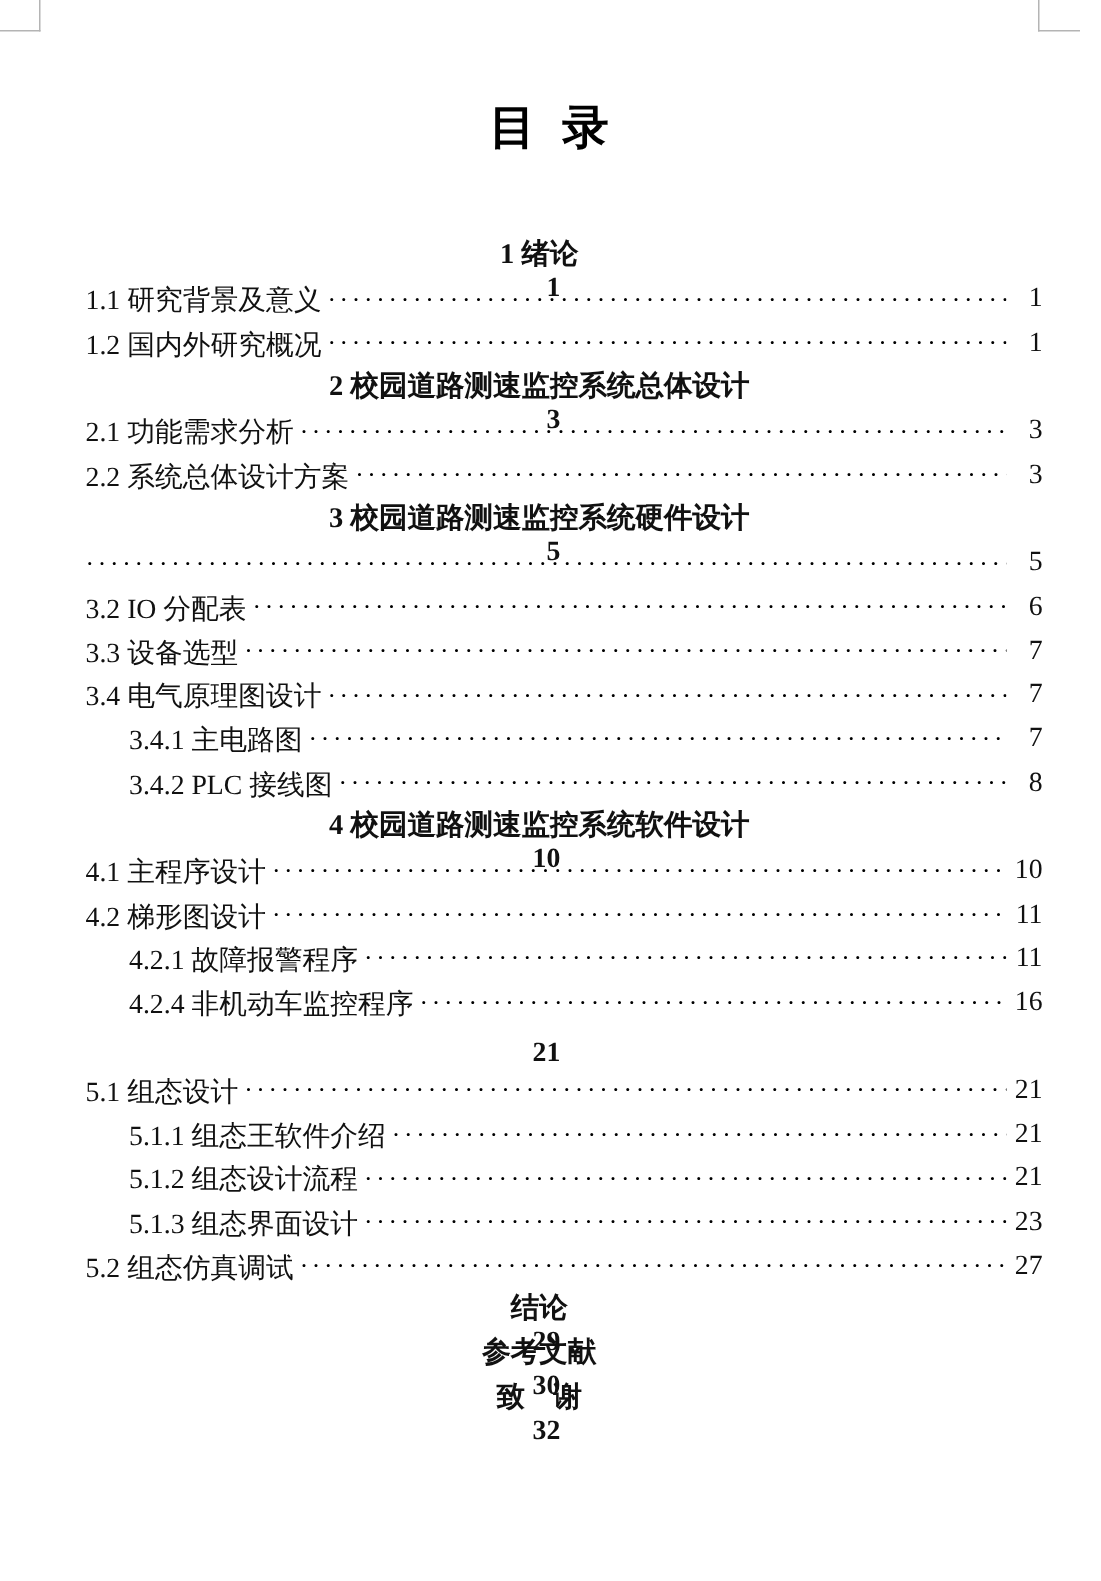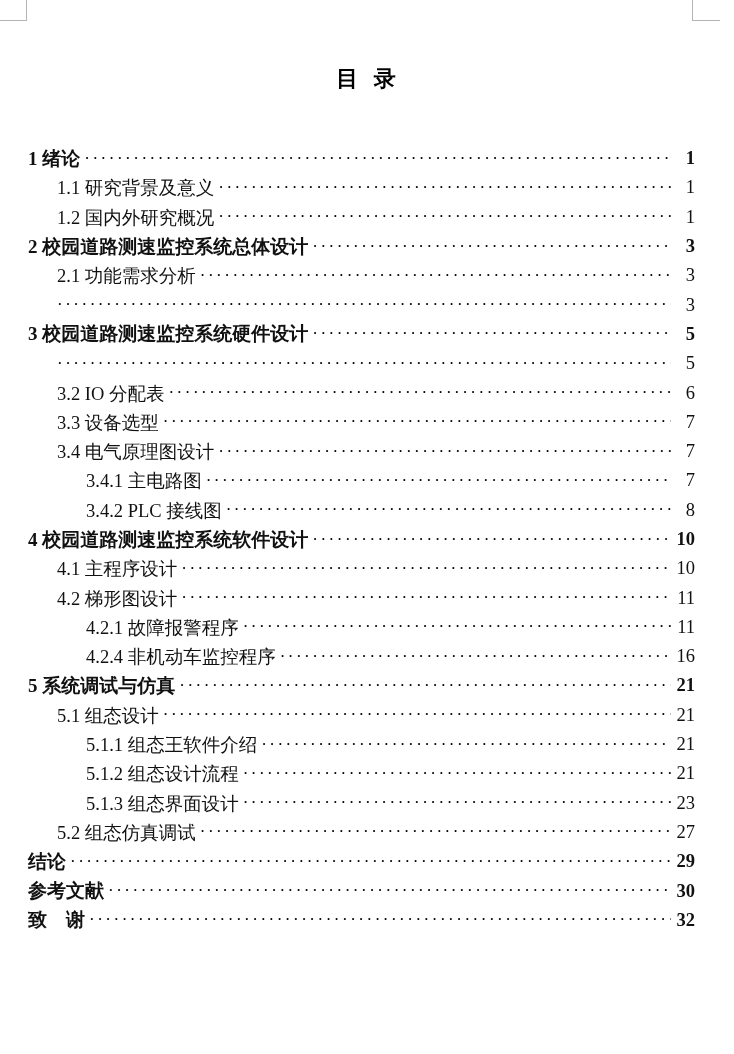--- a/index.html
+++ b/index.html
@@ -20,38 +20,38 @@
   }
   .corner-tr {
     position: absolute; top: 0; left: 692px;
     width: 28px; height: 21px;
     border-left: 1px solid #b4b4b4;
     border-bottom: 1px solid #b4b4b4;
   }
   .page-title {
     margin-top: 64px;
     text-align: center;
-    font-size: 22px;
+    font-size: 31px;
     font-weight: bold;
     word-spacing: 6px;
     letter-spacing: 2px;
     color: #000;
   }
   .toc {
     margin-top: 50px;
     padding: 0 39px 0 28px;
   }
   .toc-row {
     display: flex;
     align-items: center;
     height: 29.3px;
     font-size: 18.5px;
     white-space: nowrap;
   }
-  .toc-row.bold { font-weight: bold; font-size: 19px; }
+  .toc-row.bold { font-weight: bold; font-size: 19px; flex-direction: column; }
   .toc-row.lvl2 { padding-left: 29px; }
   .toc-row.lvl3 { padding-left: 58px; }
   .toc-label { flex: none; padding-right: 4px; }
   .leader {
     flex: 1 1 auto;
     overflow: hidden;
     height: 22px;
     line-height: 22px;
     font-weight: normal;
     font-size: 17px;
@@ -99,20 +99,21 @@
       <span class="toc-label">2 校园道路测速监控系统总体设计</span>
       <span class="leader"></span>
       <span class="pagenum">3</span>
     </div>
     <div class="toc-row lvl2">
       <span class="toc-label">2.1 功能需求分析</span>
       <span class="leader"></span>
       <span class="pagenum">3</span>
     </div>
     <div class="toc-row lvl2">
+      <span class="toc-label">2.2 系统总体设计方案</span>
       <span class="leader"></span>
       <span class="pagenum">3</span>
     </div>
     <div class="toc-row lvl1 bold">
       <span class="toc-label">3 校园道路测速监控系统硬件设计</span>
       <span class="leader"></span>
       <span class="pagenum">5</span>
     </div>
     <div class="toc-row lvl2">
       <span class="leader"></span>
@@ -162,21 +163,20 @@
       <span class="toc-label">4.2.1 故障报警程序</span>
       <span class="leader"></span>
       <span class="pagenum">11</span>
     </div>
     <div class="toc-row lvl3">
       <span class="toc-label">4.2.4 非机动车监控程序</span>
       <span class="leader"></span>
       <span class="pagenum">16</span>
     </div>
     <div class="toc-row lvl1 bold">
-      <span class="toc-label">5 系统调试与仿真</span>
       <span class="leader"></span>
       <span class="pagenum">21</span>
     </div>
     <div class="toc-row lvl2">
       <span class="toc-label">5.1 组态设计</span>
       <span class="leader"></span>
       <span class="pagenum">21</span>
     </div>
     <div class="toc-row lvl3">
       <span class="toc-label">5.1.1 组态王软件介绍</span>

